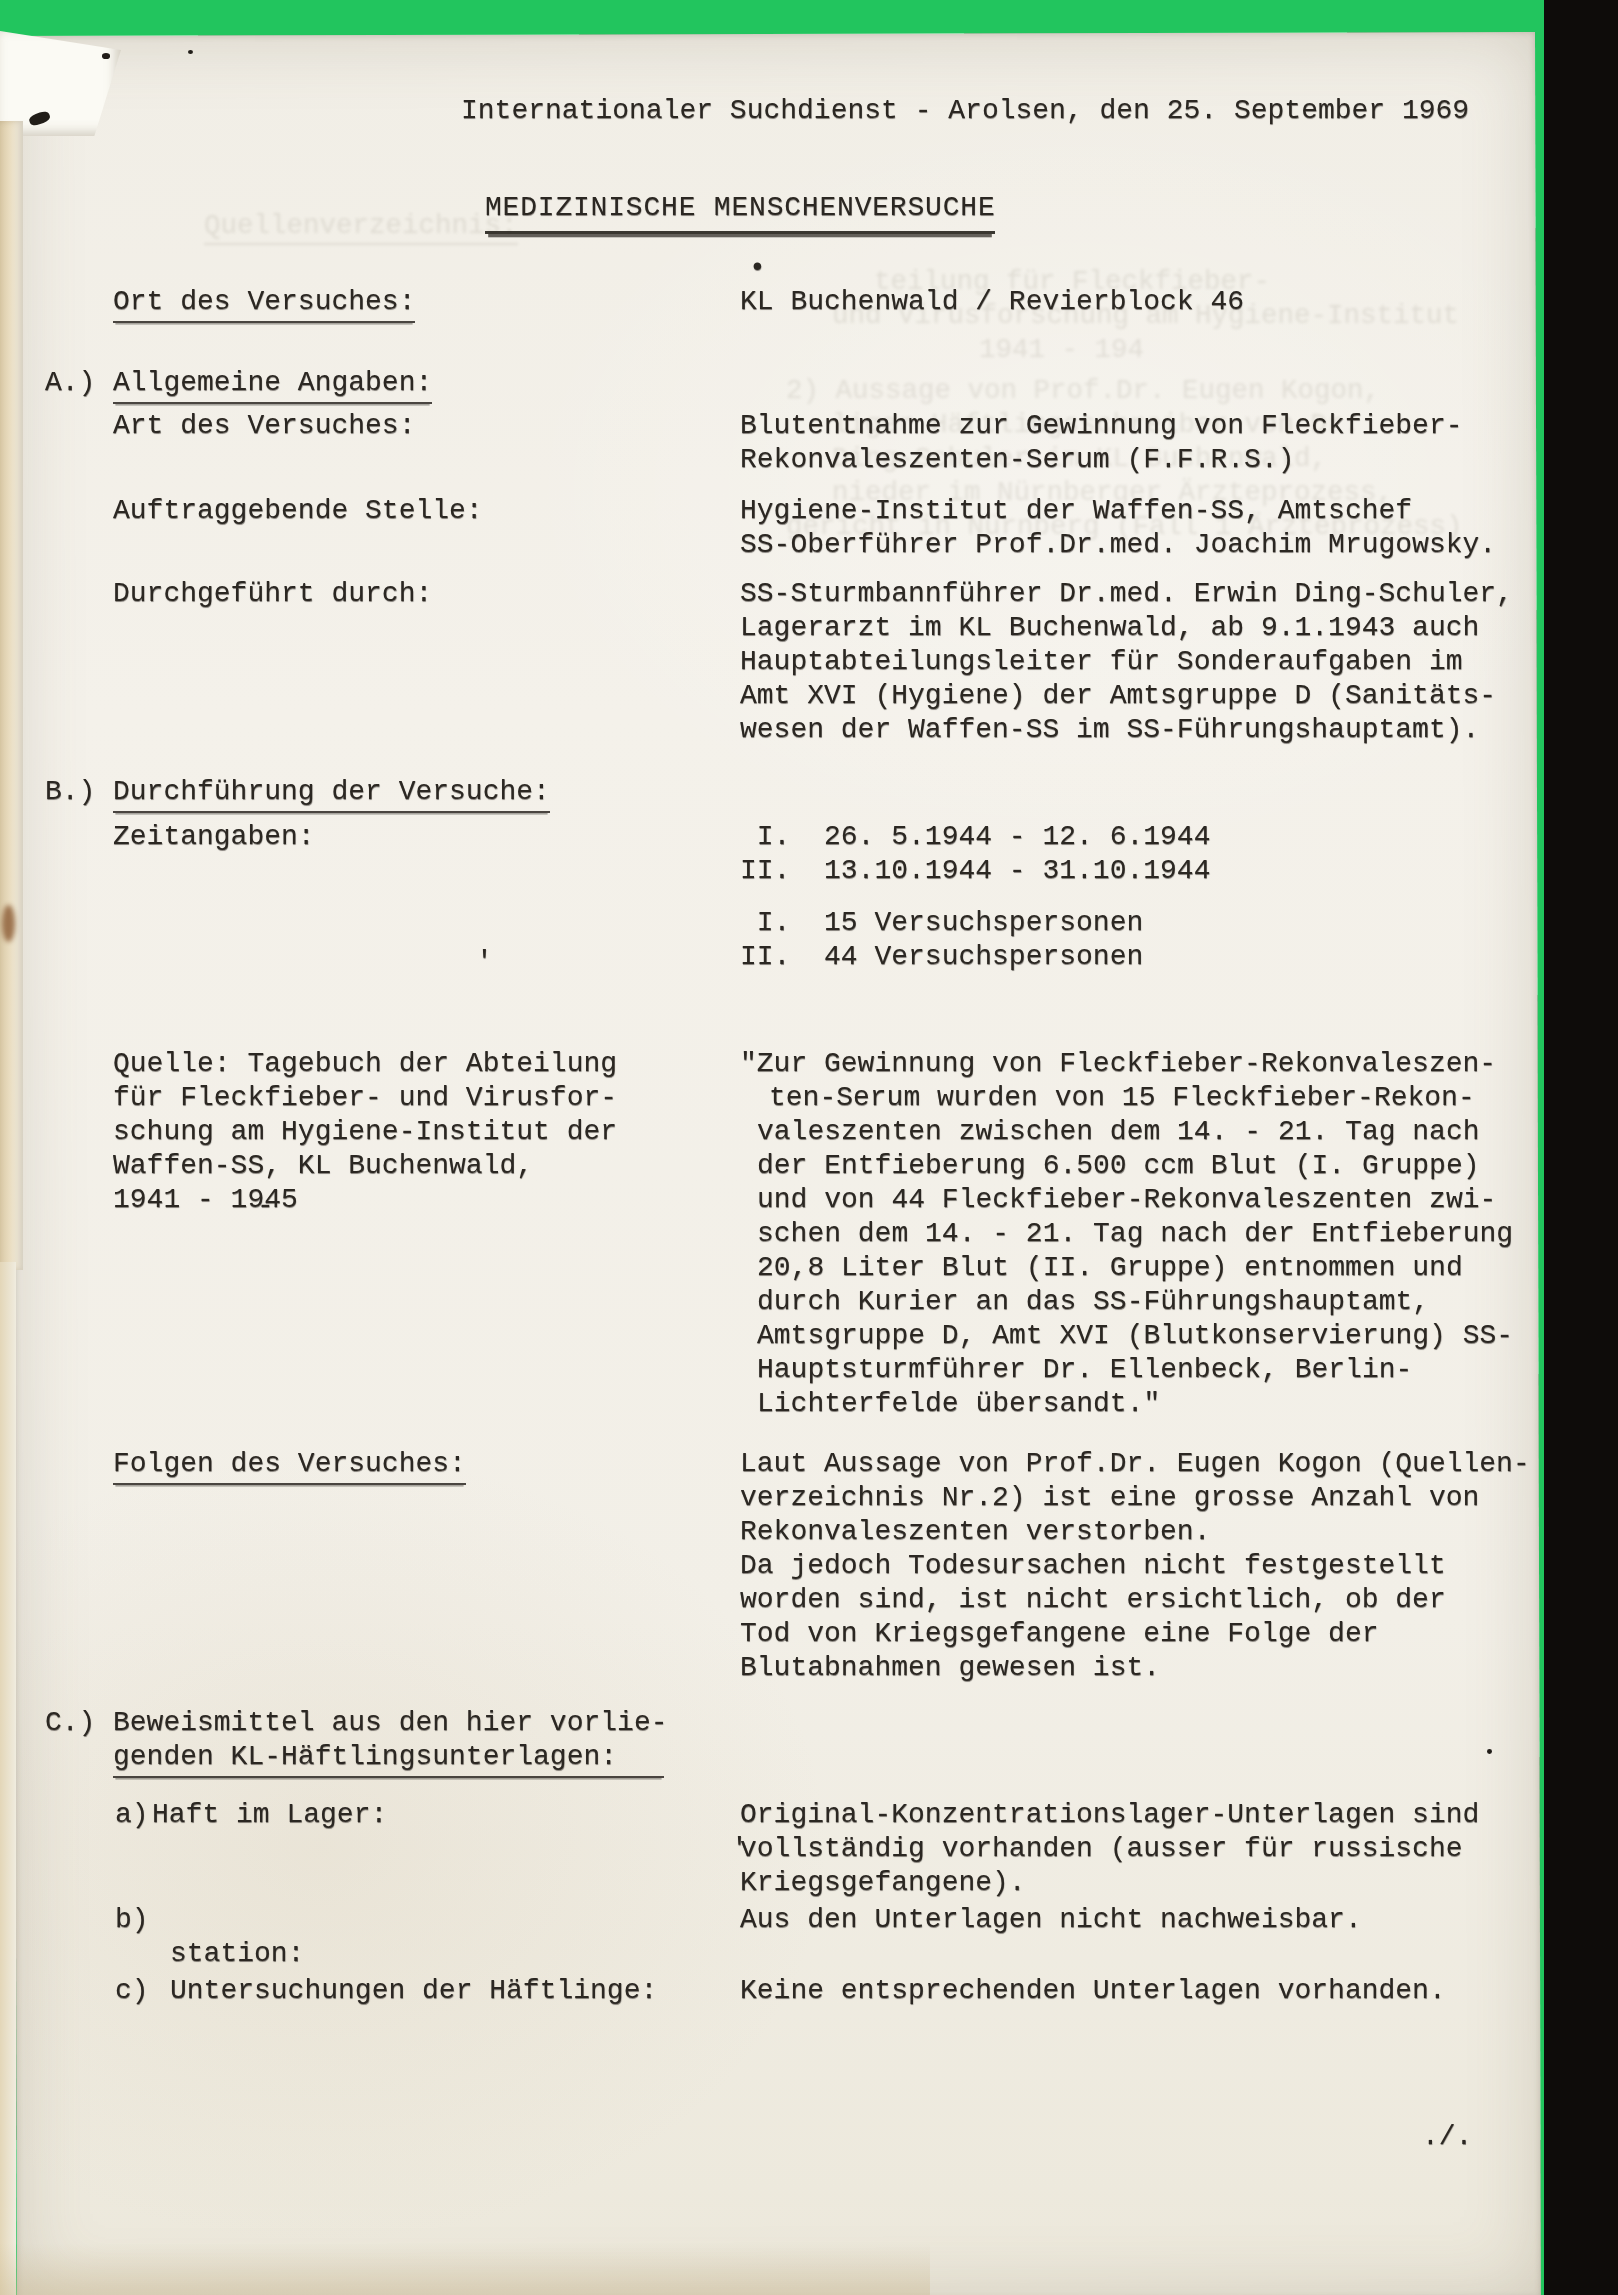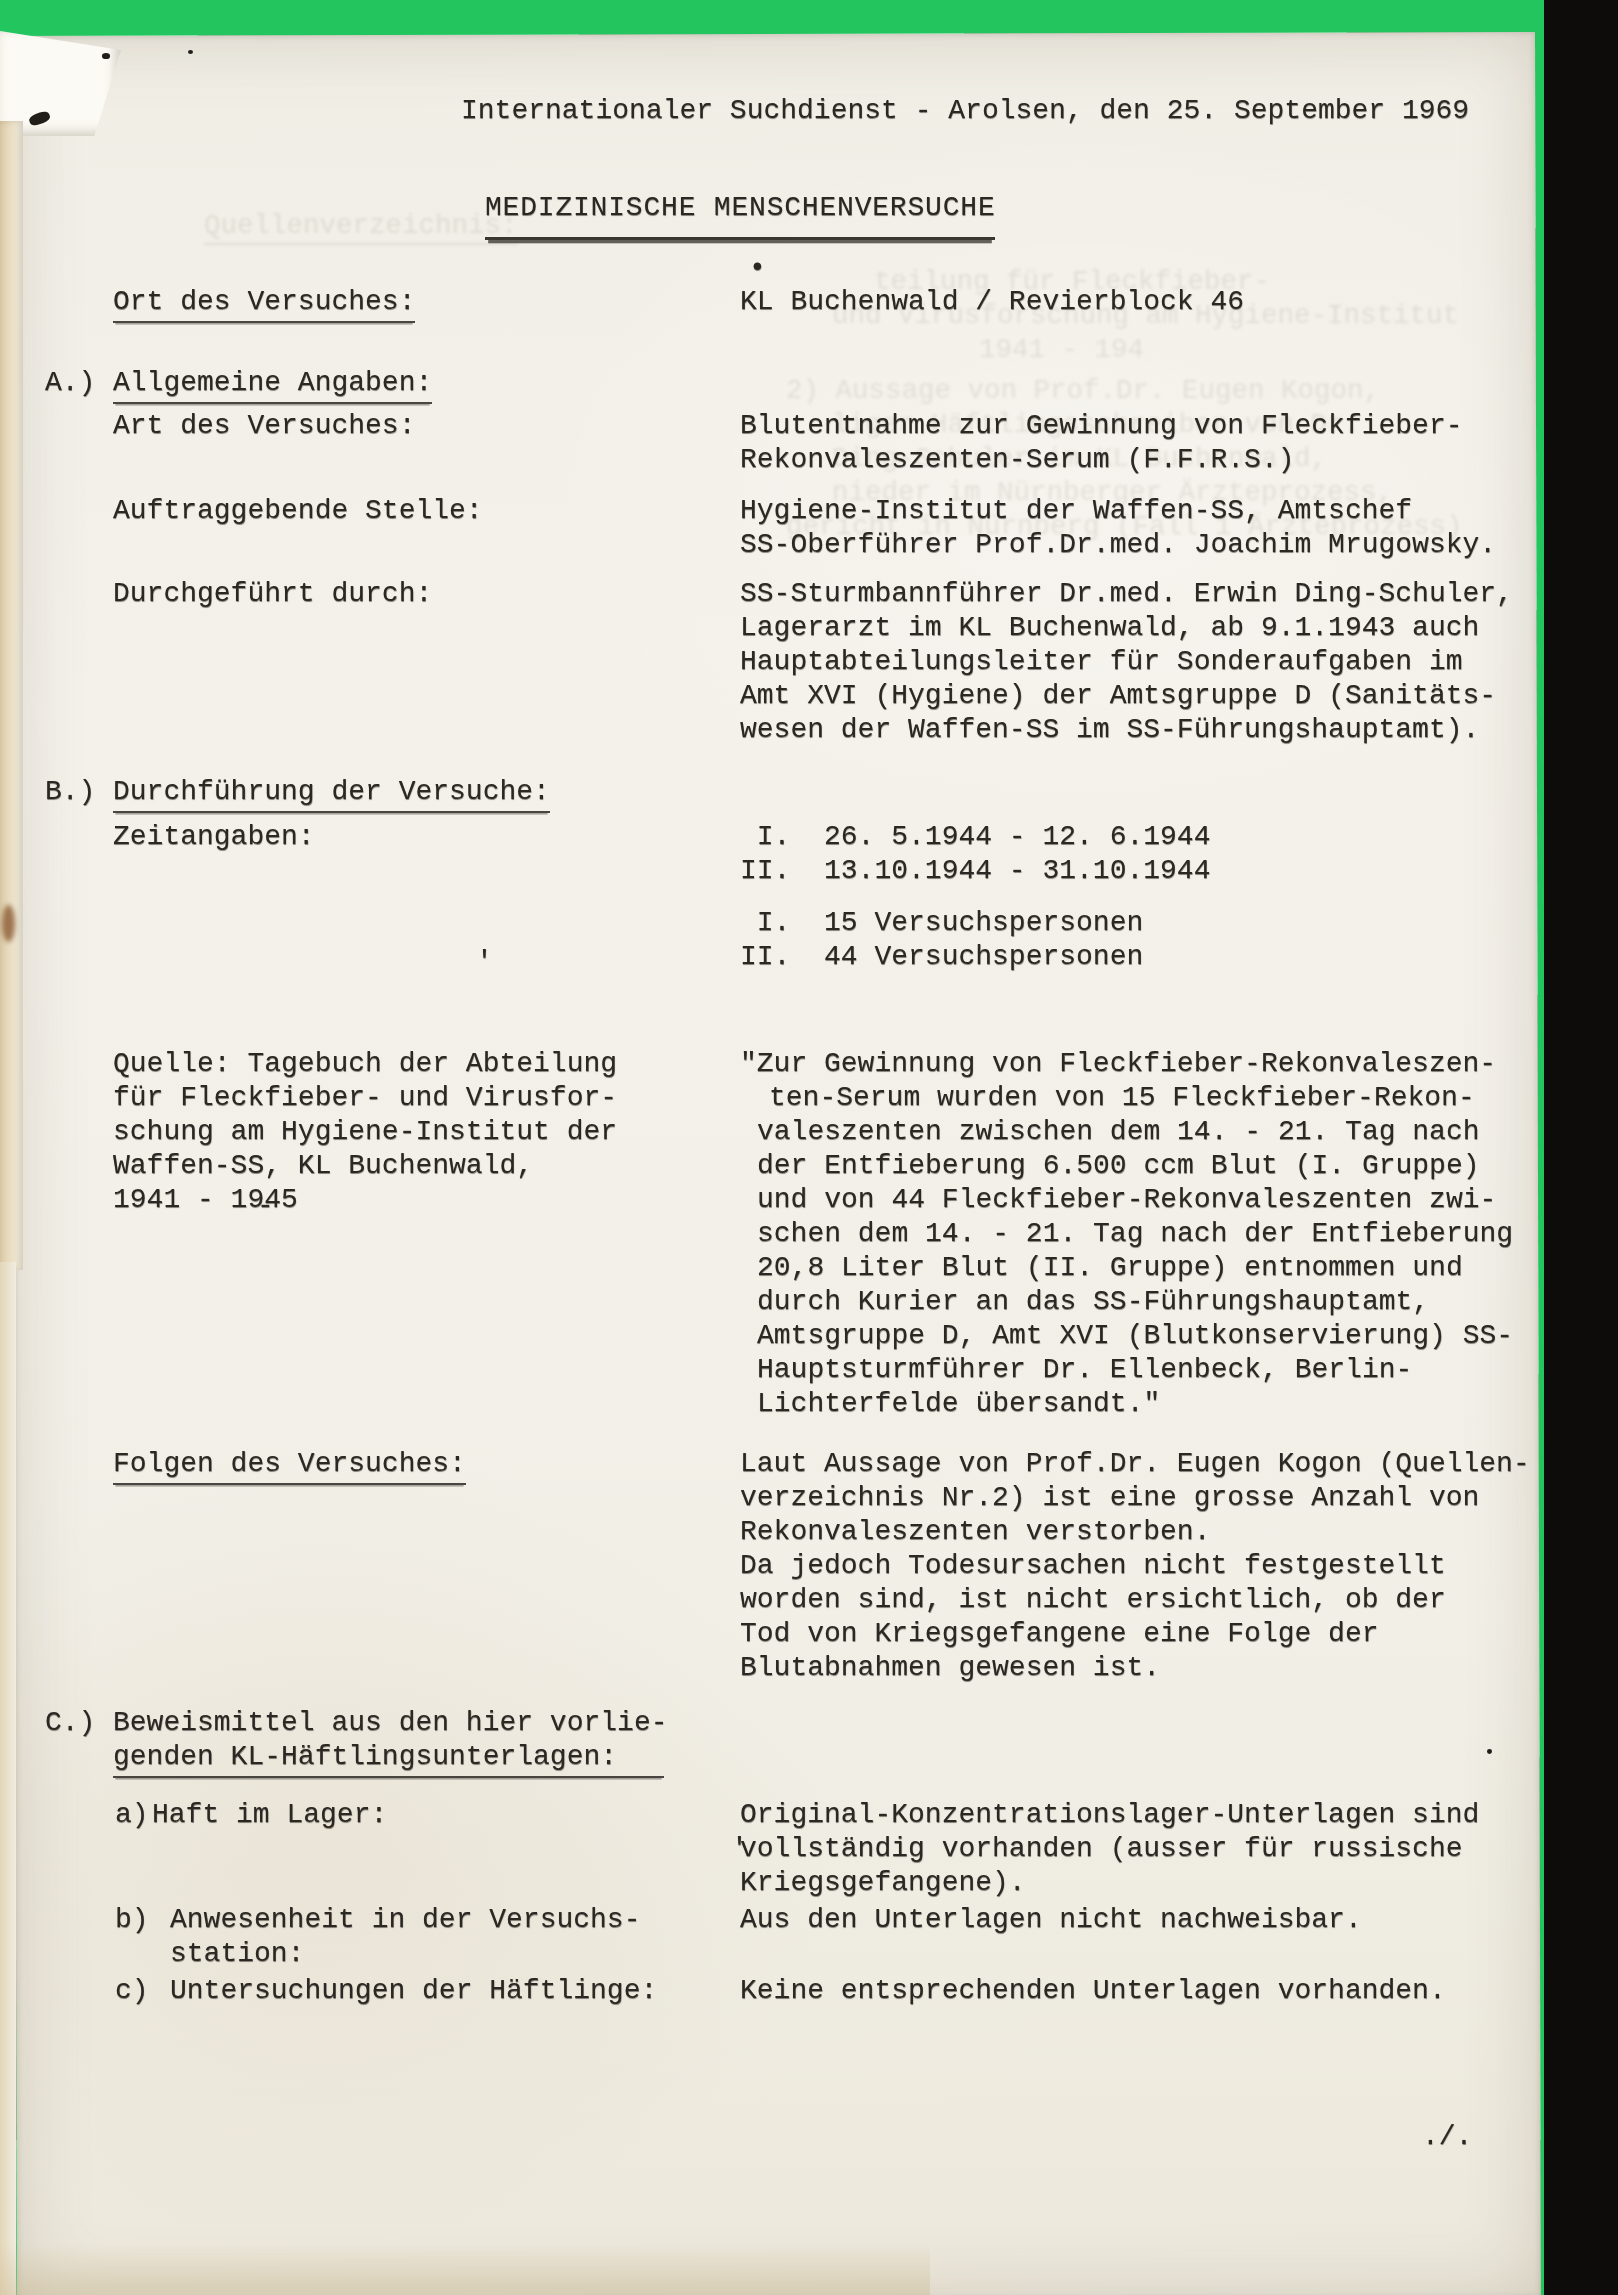--- a/index.html
+++ b/index.html
@@ -21,21 +21,21 @@
              background:linear-gradient(90deg,#e3d6b8 0%,#f0ecdf 100%);}
   .spot-brown{position:absolute;left:1.6px;top:905px;width:13px;height:37px;border-radius:50%;
               background:#8a5a33;filter:blur(2.4px);opacity:.8;}
   .bottom-shade{position:absolute;left:0;bottom:0;width:930px;height:52px;
               background:linear-gradient(0deg,rgba(205,188,150,.45),rgba(205,188,150,0));}
   .ink{position:absolute;color:#2b2722;font-size:28px;line-height:34px;white-space:pre;
        text-shadow:0.3px 0.5px 0.7px rgba(43,39,34,.55);}
   .u{display:inline-block;padding-bottom:2.4px;border-bottom:2.4px solid rgba(43,39,34,.85);
      box-shadow:0 4px 0 -2.4px rgba(43,39,34,.38);}
   .u-ext{padding-right:47px;}
-  .title-u{display:inline-block;letter-spacing:0.8px;padding-bottom:12px;
+  .title-u{display:inline-block;letter-spacing:0.8px;padding-bottom:6px;
      border-bottom:3.2px solid rgba(38,34,28,.9);box-shadow:0 6.5px 0 -3.2px rgba(38,34,28,.7);}
   .ghost{position:absolute;color:#5c5441;opacity:.12;filter:blur(1.4px);
          font-size:27.5px;line-height:34px;white-space:pre;}
   .ghost-u{border-bottom:2.4px solid #5c5441;}
   .speck{position:absolute;background:#211d18;border-radius:50%;}
 </style>
 </head>
 <body>
 
 <div class="stage">
@@ -133,21 +133,20 @@
   <div class="ink" style="left:113px;top:1740px;"><span class="u u-ext">genden KL-Häftlingsunterlagen:</span></div>
 
   <div class="ink" style="left:115px;top:1798px;">a)</div>
   <div class="ink" style="left:152px;top:1798px;">Haft im Lager:</div>
   <div class="ink" style="left:740px;top:1798px;">Original-Konzentrationslager-Unterlagen sind</div>
   <div class="ink" style="left:731px;top:1832px;">'</div>
   <div class="ink" style="left:740px;top:1832px;">vollständig vorhanden (ausser für russische</div>
   <div class="ink" style="left:740px;top:1866px;">Kriegsgefangene).</div>
 
   <div class="ink" style="left:115px;top:1903px;">b)</div>
-  <div class="ink" style="left:170px;top:1903px;">Anwesenheit in der Versuchs-</div>
   <div class="ink" style="left:170px;top:1937px;">station:</div>
   <div class="ink" style="left:740px;top:1903px;">Aus den Unterlagen nicht nachweisbar.</div>
 
   <div class="ink" style="left:115px;top:1974px;">c)</div>
   <div class="ink" style="left:170px;top:1974px;">Untersuchungen der Häftlinge:</div>
   <div class="ink" style="left:740px;top:1974px;">Keine entsprechenden Unterlagen vorhanden.</div>
 
   <div class="ink" style="left:1422px;top:2120px;">./.</div>
 
 </div>

